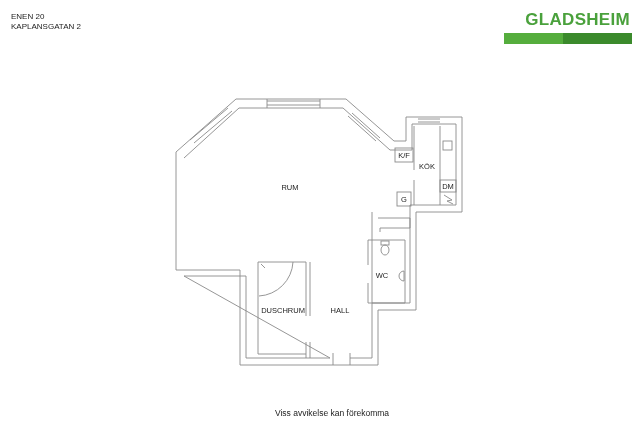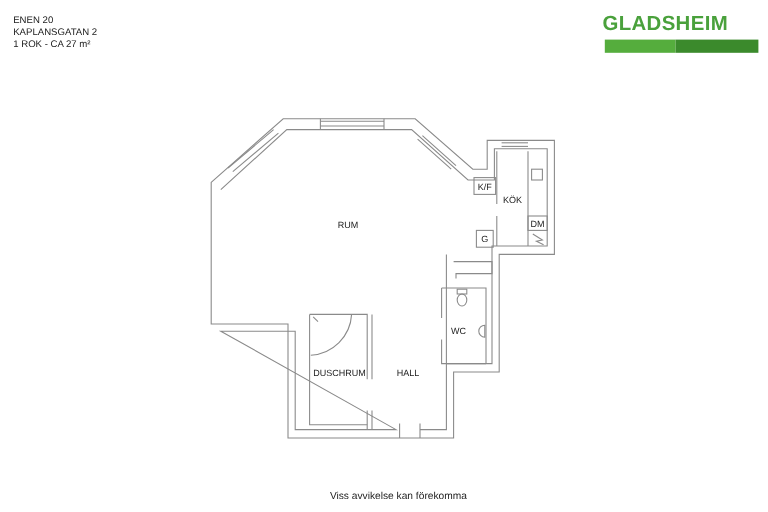--- a/index.html
+++ b/index.html
@@ -1,34 +1,33 @@
 <!DOCTYPE html>
 <html><head>
 <meta charset="utf-8">
 <style>
   html,body{margin:0;padding:0;background:#fff;}
   body{width:640px;height:427px;position:relative;overflow:hidden;font-family:"Liberation Sans",sans-serif;}
   .info{position:absolute;left:11px;top:12px;font-size:8px;line-height:10px;color:#222;}
   .info div{white-space:nowrap;}
   .logo{position:absolute;left:502px;top:10px;width:135px;}
-  .logo-text{font-weight:bold;font-size:17px;color:#4aa13c;letter-spacing:0.3px;text-align:left;width:128px;}
+  .logo-text{font-weight:bold;font-size:17px;color:#4aa13c;letter-spacing:0.3px;text-align:right;width:128px;}
   .logo-bar{display:flex;height:11px;width:128px;margin-top:3px;margin-left:2px;}
   .logo-bar .a{flex:0 0 59px;background:#55ad3d;}
   .logo-bar .b{flex:1;background:#3b8a2c;}
   svg.plan{position:absolute;left:0;top:0;}
   .lbl{font-family:"Liberation Sans",sans-serif;font-size:7.5px;fill:#222;}
   .footer{position:absolute;left:12px;width:640px;top:408px;text-align:center;font-size:8.5px;color:#222;}
 </style>
 </head>
 <body>
 
 <div class="info">
   <div>ENEN 20</div>
   <div>KAPLANSGATAN 2</div>
-  <div>1 ROK - CA 27 m²</div>
 </div>
 
 <div class="logo">
   <div class="logo-text">GLADSHEIM</div>
   <div class="logo-bar">
       <div class="a"></div>
       <div class="b"></div>
     </div>
 </div>
 

